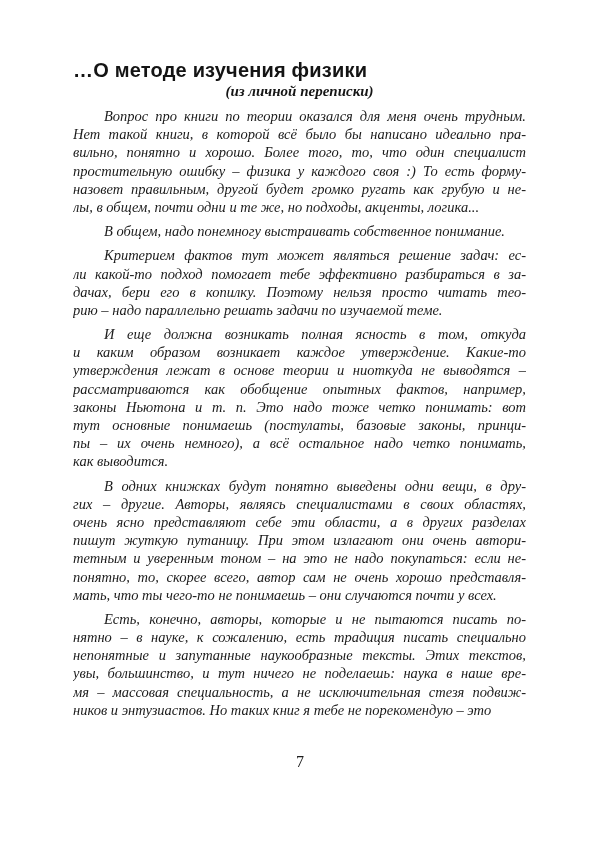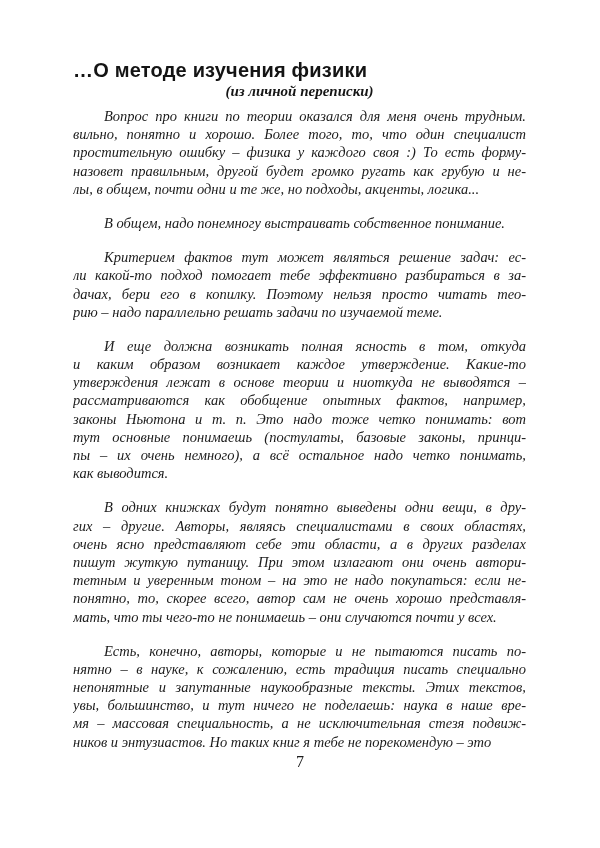--- a/index.html
+++ b/index.html
@@ -39,21 +39,21 @@
     line-height: 17px;
     color: #161616;
   }
   .body-text {
     margin-top: 7px;
   }
   .para {
     margin: 0;
   }
   .para + .para {
-    margin-top: 16px;
+    margin-top: 6px;
   }
   .line {
     font-family: "Liberation Serif", serif;
     font-style: italic;
     font-weight: 400;
     font-size: 14.5px;
     line-height: 18.2px;
     height: 18.2px;
     overflow: hidden;
     text-align: justify;
@@ -82,20 +82,21 @@
 </head>
 <body>
 
 <div class="page">
   <h1 class="title">…О методе изучения физики</h1>
   <div class="subtitle">(из личной переписки)</div>
 
   <div class="body-text">
       <div class="para">
         <div class="line first">Вопрос про книги по теории оказался для меня очень трудным.</div>
+        <div class="line">Нет такой книги, в которой всё было бы написано идеально пра-</div>
         <div class="line">вильно, понятно и хорошо. Более того, то, что один специалист</div>
         <div class="line">простительную ошибку – физика у каждого своя :) То есть форму-</div>
         <div class="line">назовет правильным, другой будет громко ругать как грубую и не-</div>
         <div class="line last">лы, в общем, почти одни и те же, но подходы, акценты, логика...</div>
       </div>
       <div class="para">
         <div class="line first last">В общем, надо понемногу выстраивать собственное понимание.</div>
       </div>
       <div class="para">
         <div class="line first">Критерием фактов тут может являться решение задач: ес-</div>

